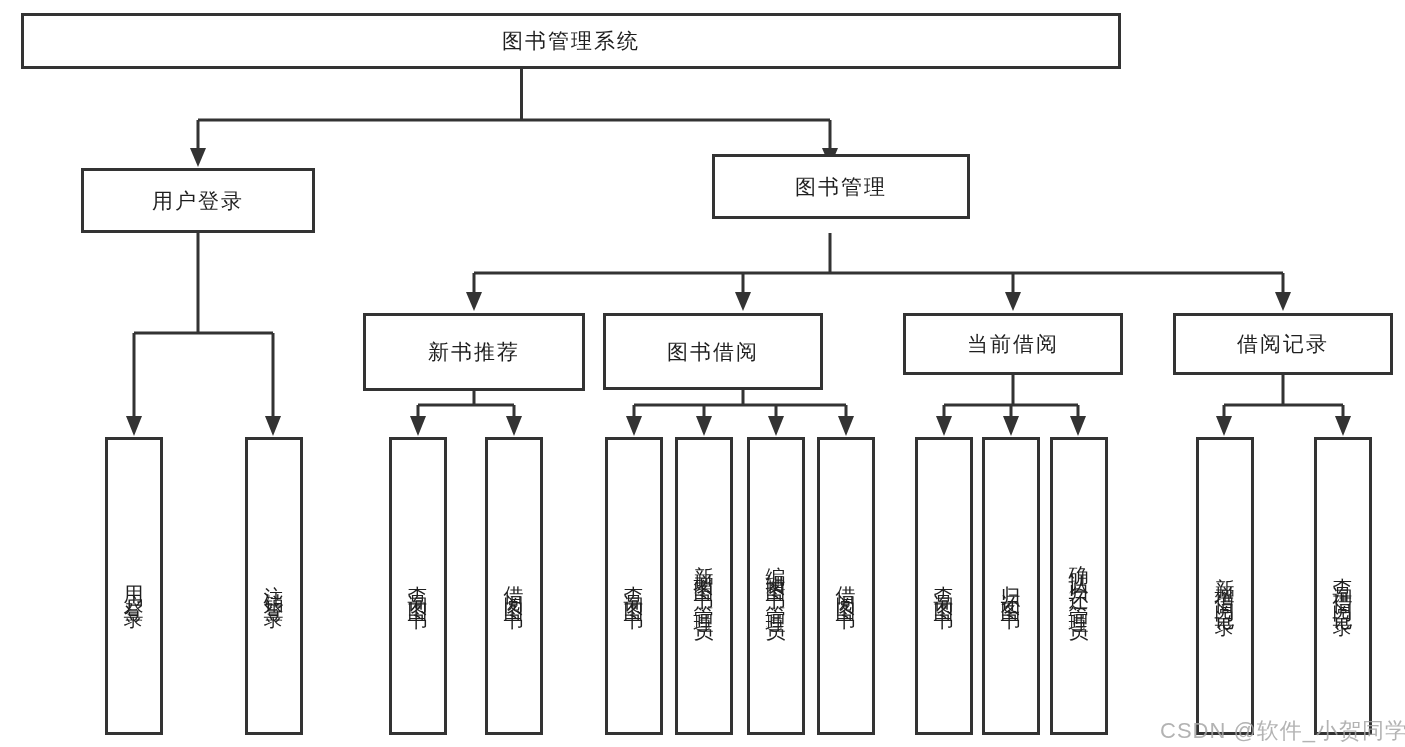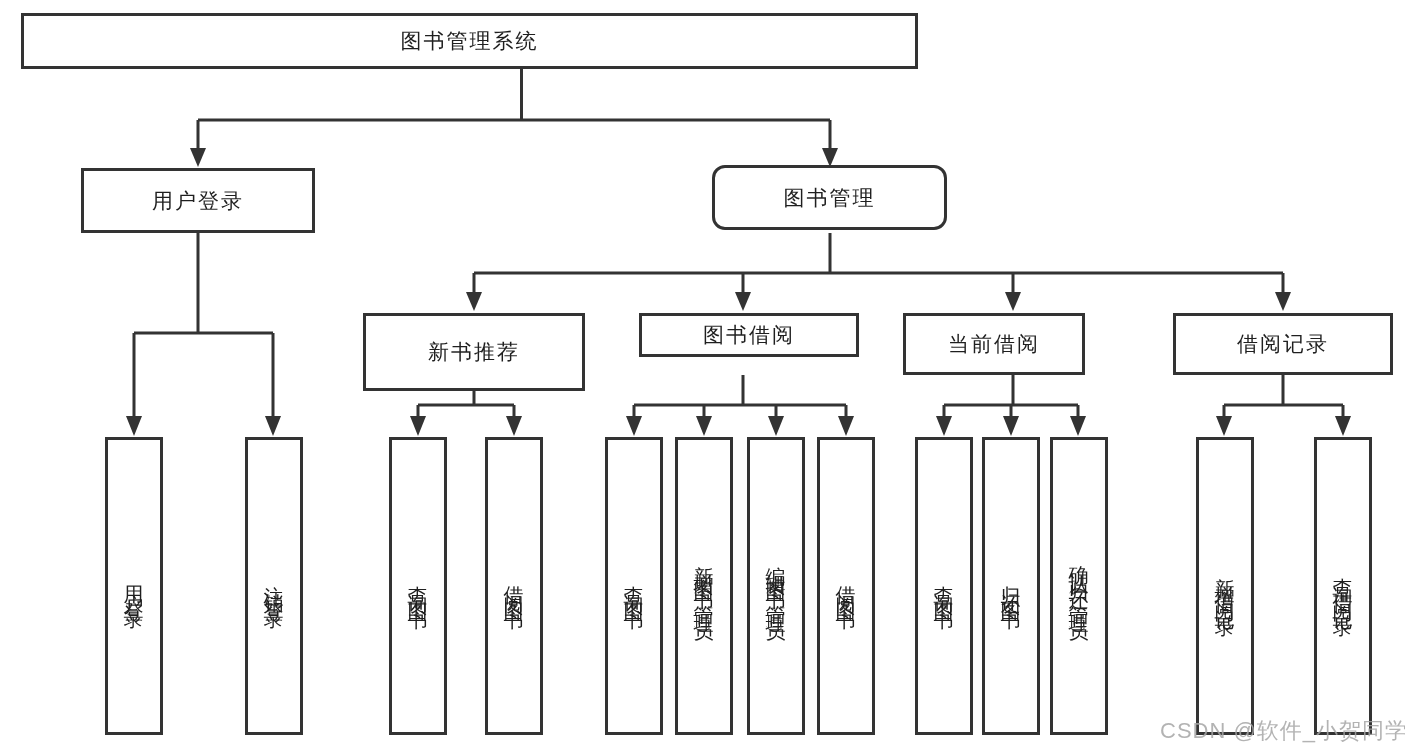--- a/index.html
+++ b/index.html
@@ -107,38 +107,38 @@
     <path d="M1013 375 V405 M944 405 H1078 M944 405 V418 M1011 405 V418 M1078 405 V418"></path>
     <polygon points="936,416 952,416 944,436"></polygon>
     <polygon points="1003,416 1019,416 1011,436"></polygon>
     <polygon points="1070,416 1086,416 1078,436"></polygon>
 
     <path d="M1283 375 V405 M1224 405 H1343 M1224 405 V418 M1343 405 V418"></path>
     <polygon points="1216,416 1232,416 1224,436"></polygon>
     <polygon points="1335,416 1351,416 1343,436"></polygon>
   </svg>
 
-  <div class="hbox" style="left:21px; top:13px; width:897px; height:56px;">
+  <div class="hbox" style="left:21px; top:13px; width:1100px; height:56px;">
     <span>图书管理系统</span>
   </div>
 
   <div class="hbox" style="left:81px; top:168px; width:234px; height:65px;">
     <span>用户登录</span>
   </div>
-  <div class="hbox" style="left:712px; top:165px; width:235px; height:65px;border-radius:13px;">
+  <div class="hbox" style="left:712px; top:154px; width:258px; height:65px;">
     <span>图书管理</span>
   </div>
 
   <div class="hbox" style="left:363px; top:313px; width:222px; height:78px;">
     <span>新书推荐</span>
   </div>
-  <div class="hbox" style="left:639px; top:313px; width:220px; height:44px;">
+  <div class="hbox" style="left:603px; top:313px; width:220px; height:77px;">
     <span>图书借阅</span>
   </div>
-  <div class="hbox" style="left:903px; top:313px; width:182px; height:62px;">
+  <div class="hbox" style="left:903px; top:313px; width:220px; height:62px;">
     <span>当前借阅</span>
   </div>
   <div class="hbox" style="left:1173px; top:313px; width:220px; height:62px;">
     <span>借阅记录</span>
   </div>
 
   <div class="vbox" style="left:105px;">
     <span>用户登录</span>
   </div>
   <div class="vbox" style="left:245px;">

